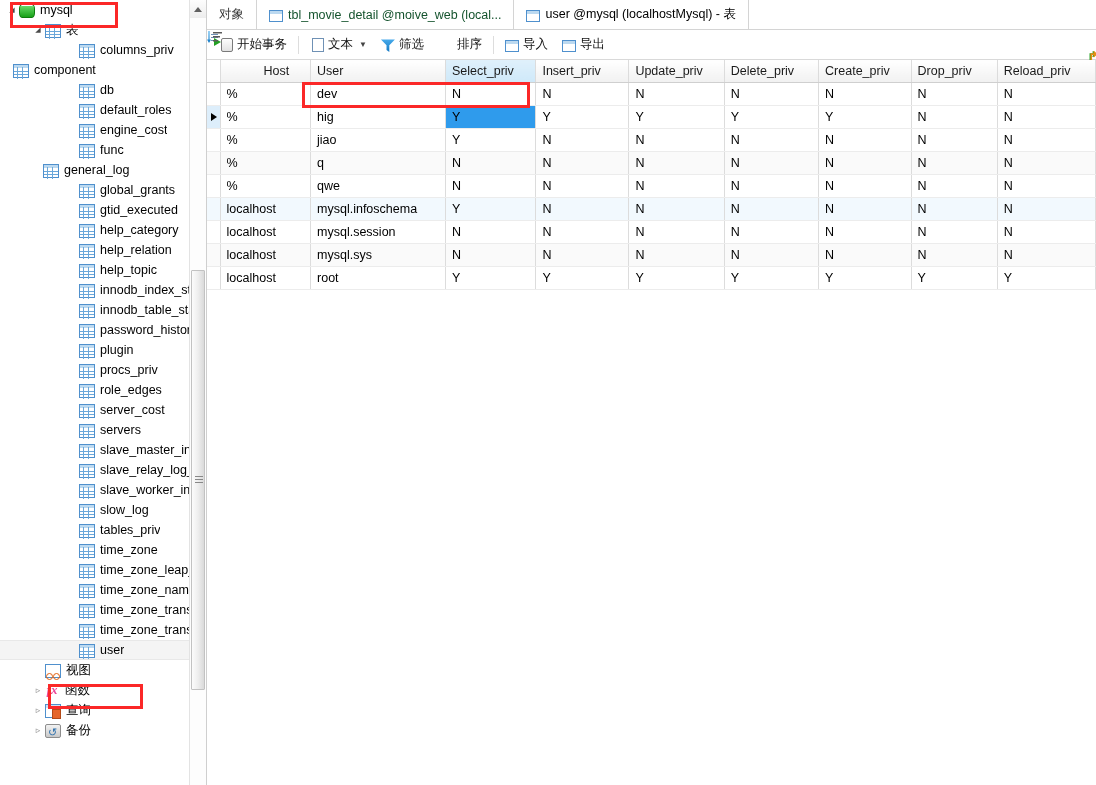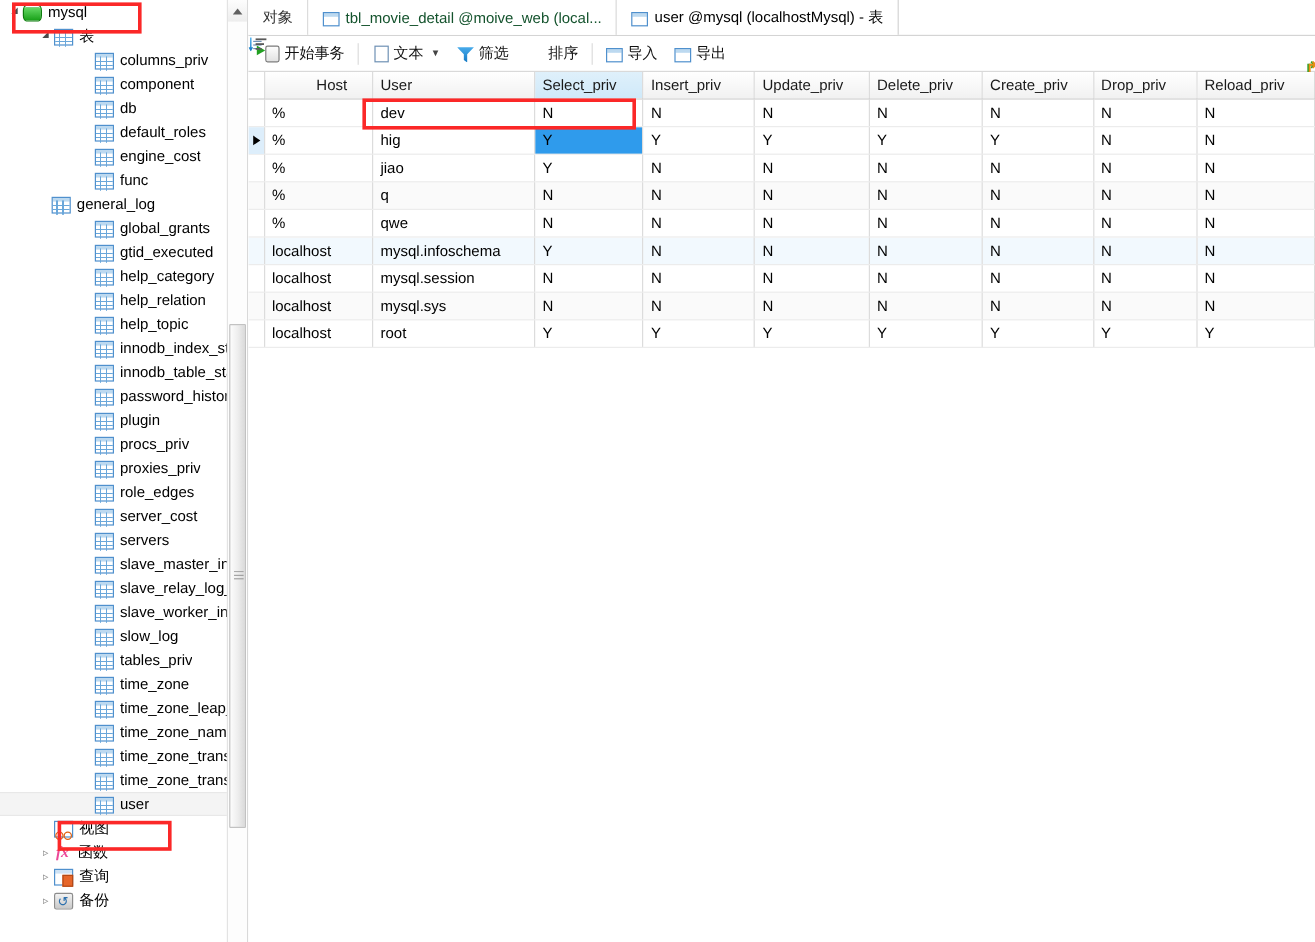--- a/index.html
+++ b/index.html
@@ -286,21 +286,21 @@
         <div class="tnode" style="padding-left: 32px;">
           <span class="twist" style="font-size: 7px; color: rgb(74, 74, 74);">◢</span>
           <span class="ico ico-table"></span>
           <span class="lbl">表</span>
         </div>
         <div class="tnode" style="padding-left: 66px;">
           <span class="twist"></span>
           <span class="ico ico-table"></span>
           <span class="lbl">columns_priv</span>
         </div>
-        <div class="tnode" style="padding-left: 66px;">
+        <div class="tnode" style="">
           <span class="twist"></span>
           <span class="ico ico-table"></span>
           <span class="lbl">component</span>
         </div>
         <div class="tnode" style="padding-left: 66px;">
           <span class="twist"></span>
           <span class="ico ico-table"></span>
           <span class="lbl">db</span>
         </div>
         <div class="tnode" style="padding-left: 66px;">
@@ -365,25 +365,20 @@
         </div>
         <div class="tnode" style="padding-left: 66px;">
           <span class="twist"></span>
           <span class="ico ico-table"></span>
           <span class="lbl">plugin</span>
         </div>
         <div class="tnode" style="padding-left: 66px;">
           <span class="twist"></span>
           <span class="ico ico-table"></span>
           <span class="lbl">procs_priv</span>
-        </div>
-        <div class="tnode" style="padding-left: 66px;">
-          <span class="twist"></span>
-          <span class="ico ico-table"></span>
-          <span class="lbl">proxies_priv</span>
         </div>
         <div class="tnode" style="padding-left: 66px;">
           <span class="twist"></span>
           <span class="ico ico-table"></span>
           <span class="lbl">role_edges</span>
         </div>
         <div class="tnode" style="padding-left: 66px;">
           <span class="twist"></span>
           <span class="ico ico-table"></span>
           <span class="lbl">server_cost</span>

